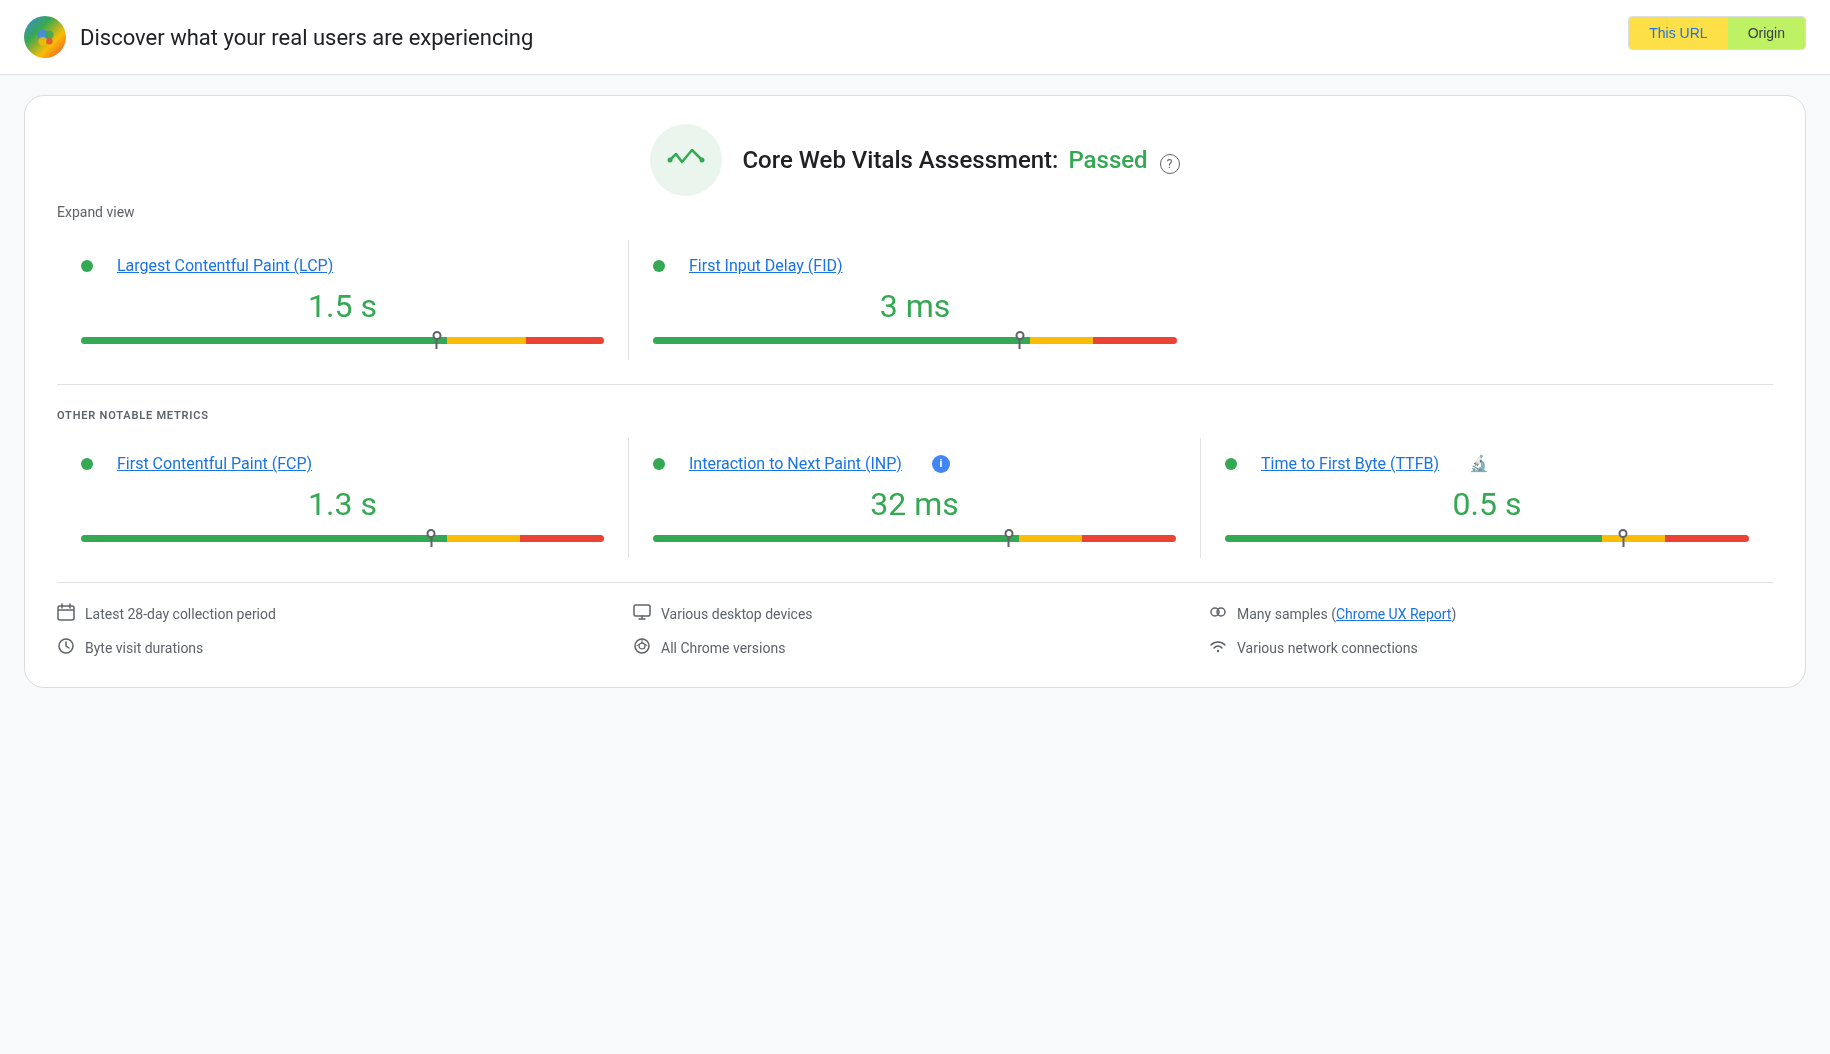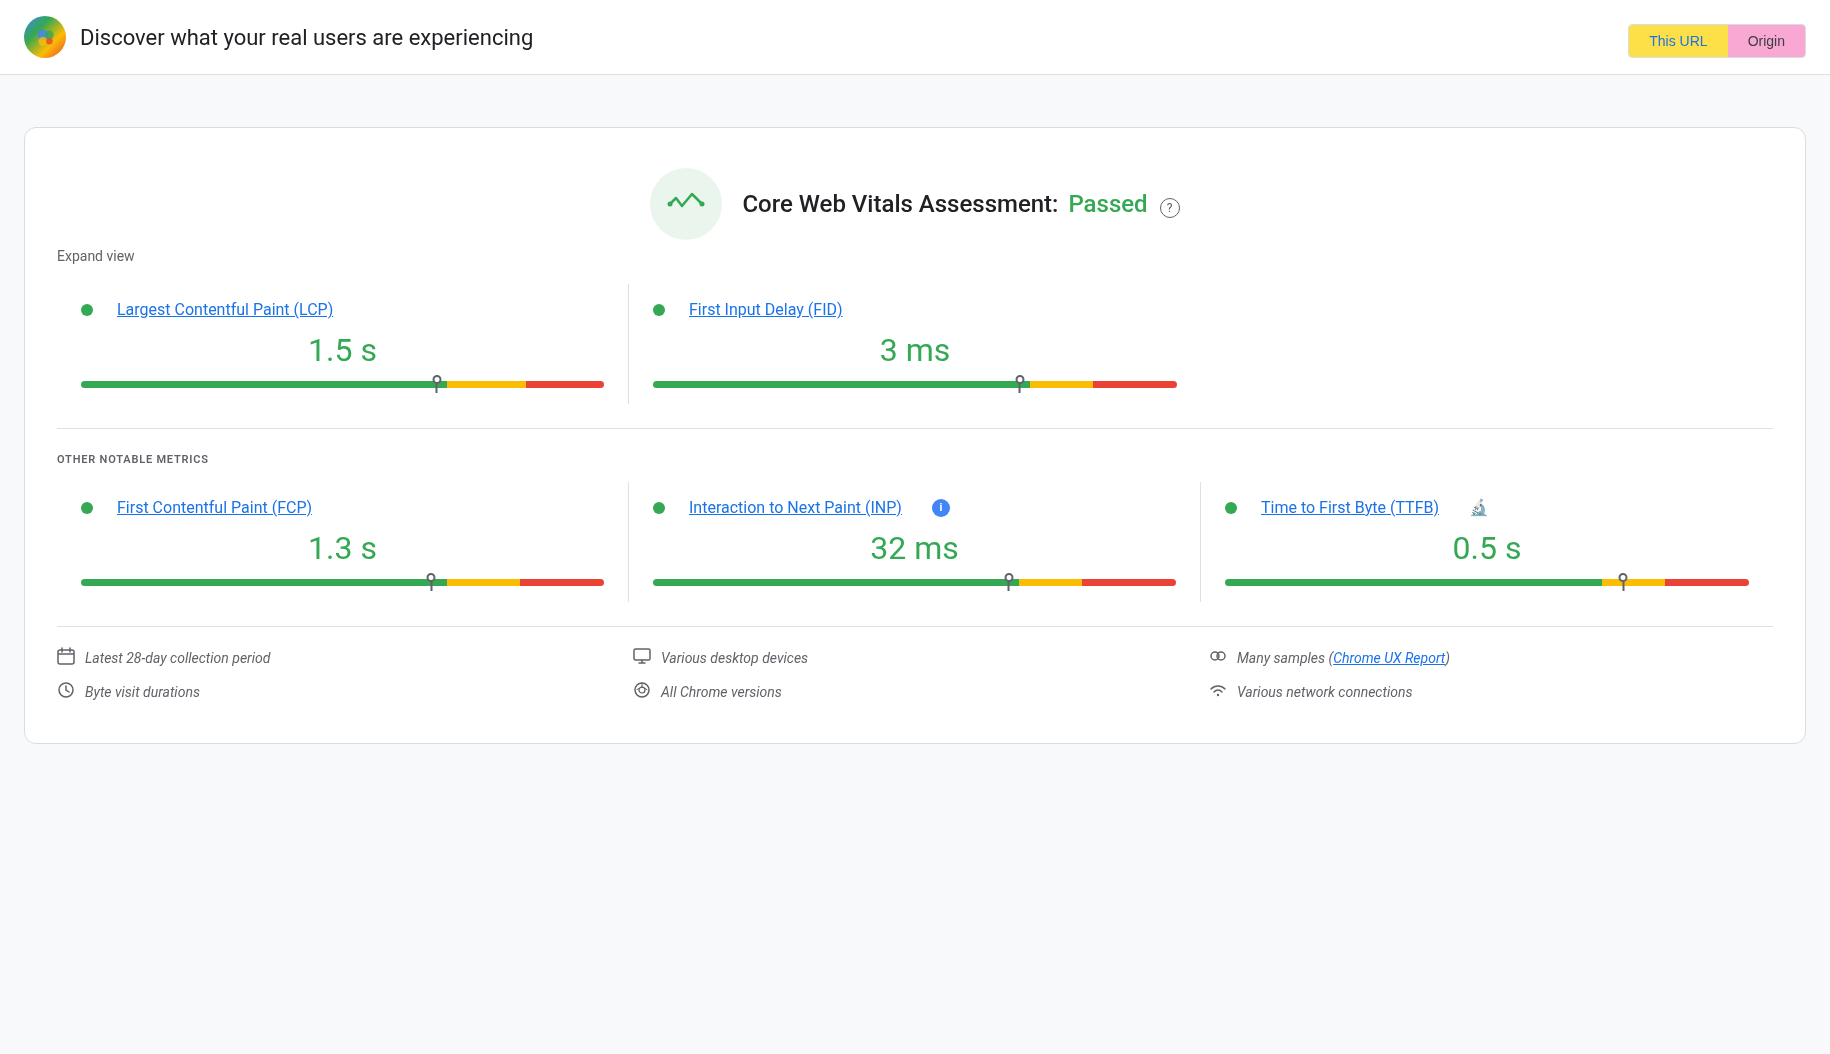--- a/index.html
+++ b/index.html
@@ -6,21 +6,21 @@
     body {
       font-family: -apple-system, BlinkMacSystemFont, 'Segoe UI', Roboto, Arial, sans-serif;
       background: #f8f9fa;
       color: #202124;
       width: 1830px;
       min-height: 1054px;
     }
 
     .header {
       display: flex;
-      align-items: flex-end;
+      align-items: flex-start;
       justify-content: space-between;
       padding: 16px 24px;
       background: #fff;
       border-bottom: 1px solid #e0e0e0;
     }
 
     .header-left {
       display: flex;
       align-items: center;
       gap: 14px;
@@ -51,42 +51,41 @@
     .url-toggle {
       display: flex;
       border: 1px solid #dadce0;
       border-radius: 4px;
       overflow: hidden;
     }
 
     .url-toggle button {
       padding: 8px 20px;
       border: none;
-      background: #f9a8d4;
+      background: #bef264;
       cursor: pointer;
       font-size: 14px;
       color: #3c4043;
     }
 
     .url-toggle button.active {
       background: #fde047;
       color: #1a73e8;
       font-weight: 500;
     }
 
     .main-content {
       padding: 20px 24px;
     }
 
     .card {
       background: #fff;
       border: 1px solid #dadce0;
-      border-radius: 12px;
-      padding: 40px 32px;
-      margin-top: 32px;
+      border-radius: 20px;
+      padding: 28px 32px;
     }
 
     .cwv-header {
       display: flex;
       align-items: center;
       justify-content: center;
       gap: 20px;
       margin-bottom: 8px;
     }
 
@@ -225,21 +224,20 @@
       font-size: 16px;
     }
 
     .footer-info {
       display: grid;
       grid-template-columns: 1fr 1fr 1fr;
       gap: 12px;
       margin-top: 24px;
       padding-top: 20px;
       border-top: 1px solid #e0e0e0;
-      font-style: italic;
     }
 
     .footer-item {
       display: flex;
       align-items: center;
       gap: 10px;
       font-size: 14px;
       color: #5f6368;
     }
 

